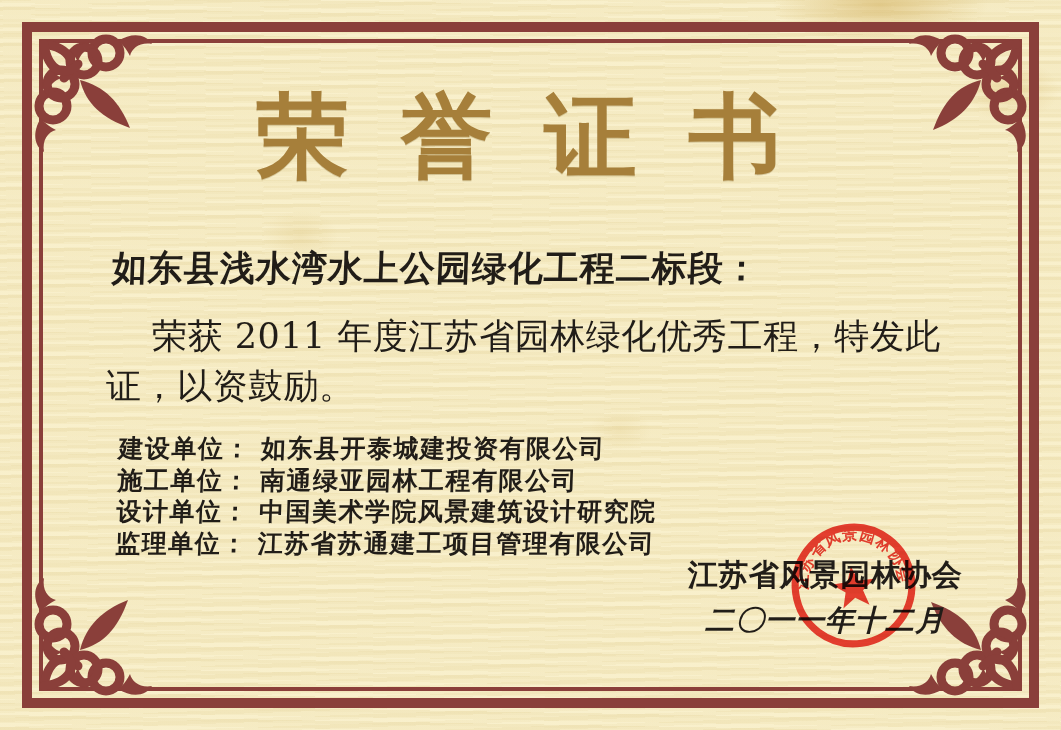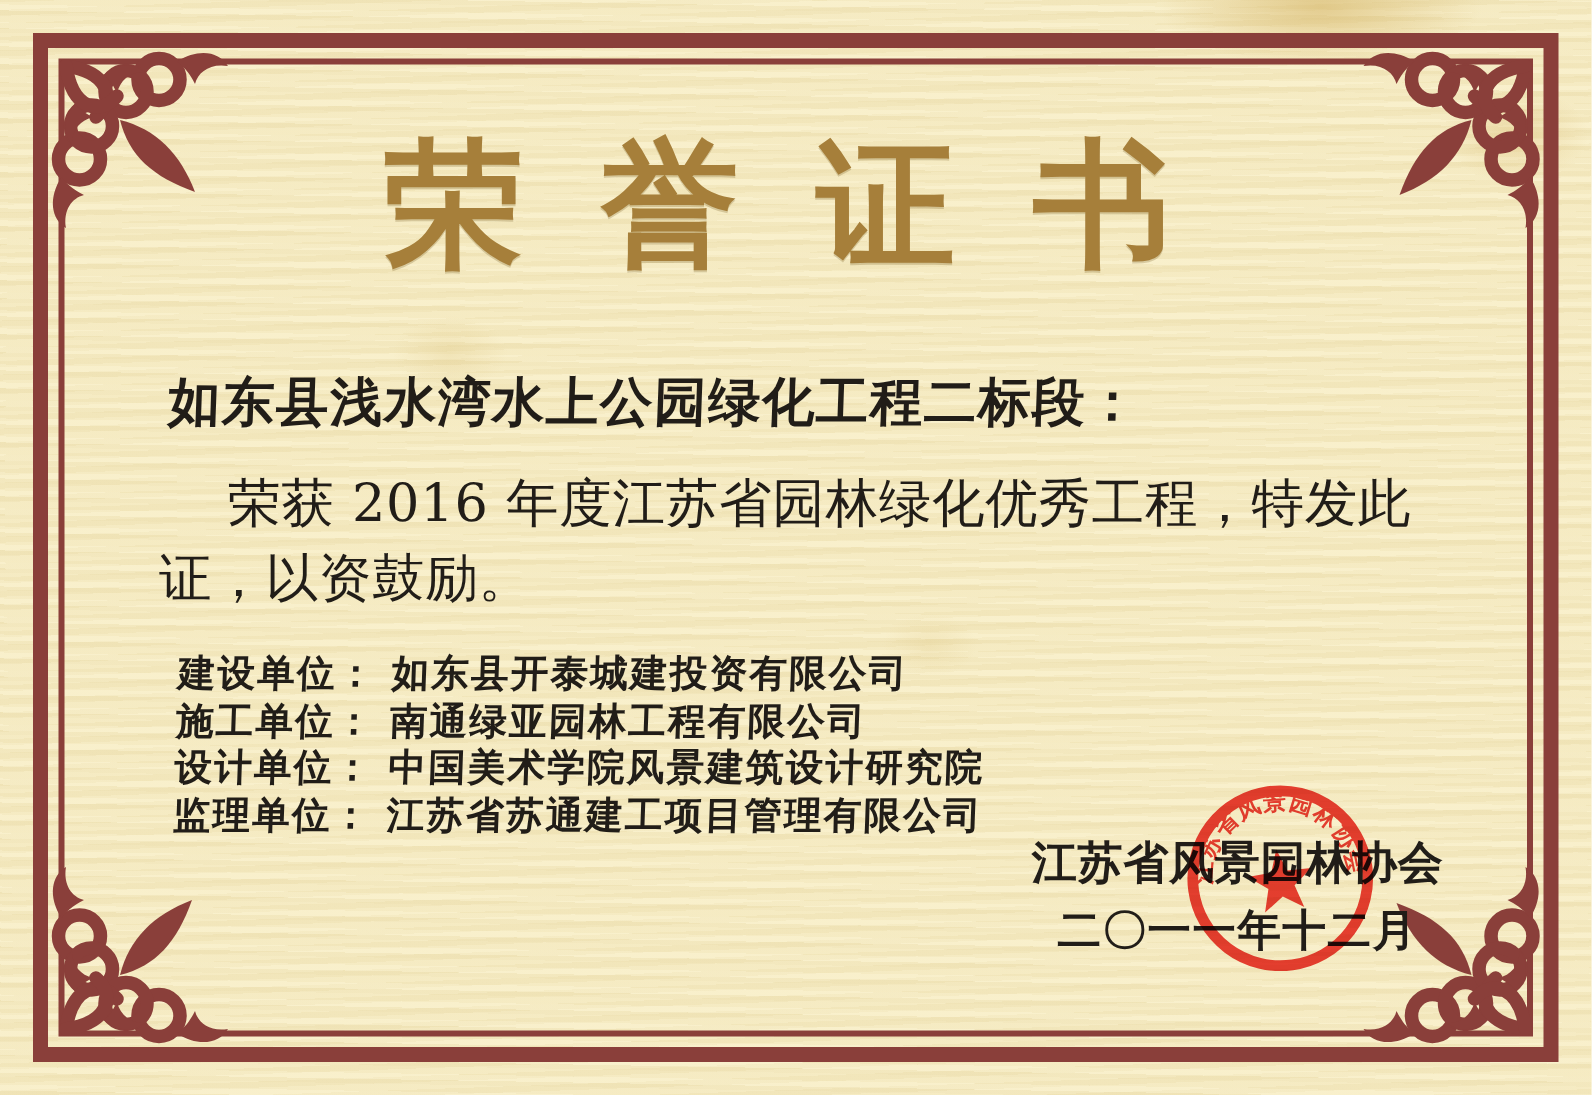--- a/index.html
+++ b/index.html
@@ -50,21 +50,21 @@
     transform:skewX(-2deg);
   }
   .unit-row{white-space:nowrap;}
   .unit-label{margin-right:10px;}
   .issuer{
     position:absolute;left:655px;top:555px;width:340px;text-align:center;
     font-size:30px;font-weight:600;letter-spacing:.5px;
   }
   .date{
     position:absolute;left:655px;top:601px;width:340px;text-align:center;
-    font-size:29px;font-weight:600;letter-spacing:1px;
+    font-size:29px;font-weight:600;letter-spacing:1px;font-style:italic;
   }
   .seal{
     position:absolute;left:787px;top:519px;width:133px;height:133px;
     mix-blend-mode:multiply;opacity:.88;transform:rotate(-8deg);
   }
 </style>
 </head>
 <body>
 
 <div class="certificate">
@@ -103,21 +103,21 @@
       <use href="#corner-def"></use>
     </svg>
   <svg class="corner bl" viewBox="0 0 135 135">
       <use href="#corner-def"></use>
     </svg>
 
   <div class="title">荣誉证书</div>
 
   <div class="recipient">如东县浅水湾水上公园绿化工程二标段：</div>
 
-  <div class="body-text">荣获 2016 年度江苏省园林绿化优秀工程，特发此证，以资鼓励。</div>
+  <div class="body-text">荣获 2011 年度江苏省园林绿化优秀工程，特发此证，以资鼓励。</div>
 
   <div class="units">
     <div class="unit-row">
       <span class="unit-label">建设单位：</span><span>如东县开泰城建投资有限公司</span>
     </div>
     <div class="unit-row">
       <span class="unit-label">施工单位：</span><span>南通绿亚园林工程有限公司</span>
     </div>
     <div class="unit-row">
       <span class="unit-label">设计单位：</span><span>中国美术学院风景建筑设计研究院</span>

